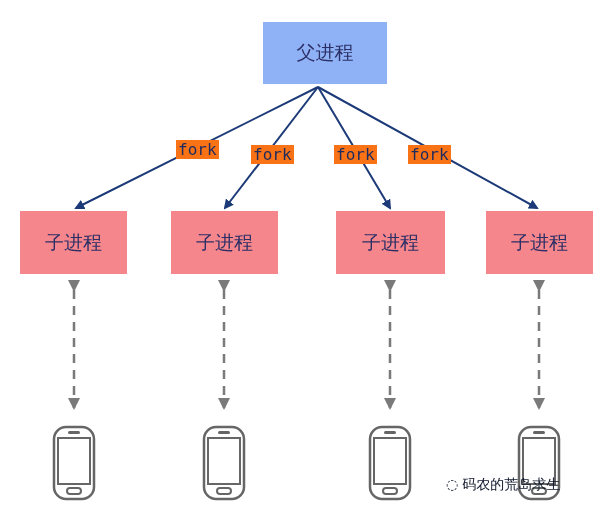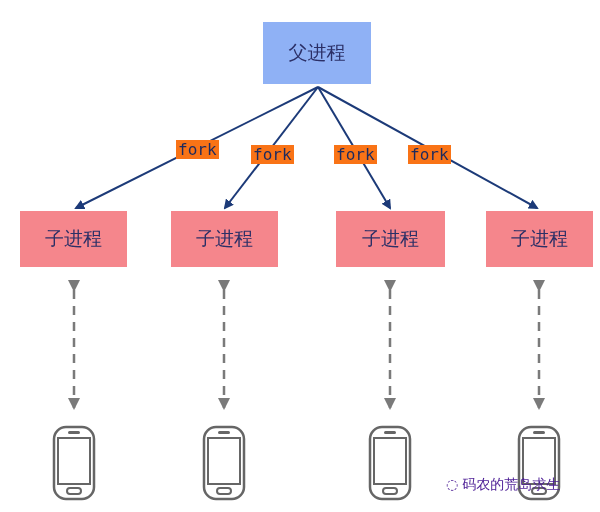--- a/index.html
+++ b/index.html
@@ -1,27 +1,27 @@
 <!DOCTYPE html>
 <html><head>
 <meta charset="utf-8">
 <style>
   html, body { margin:0; padding:0; background:#ffffff; }
   body { width:600px; height:512px; position:relative; overflow:hidden; font-family:"DejaVu Sans", sans-serif; }
   .stage { position:absolute; left:0; top:0; width:600px; height:512px; }
   .box { position:absolute; display:flex; align-items:center; justify-content:center;
          color:#2b2f66; font-size:19px; }
-  .parent { left:263px; top:22px; width:108px; height:62px; background:#8fb1f5; }
-  .child { top:211px; height:56px; background:#f5868c; }
+  .parent { left:263px; top:22px; width:124px; height:62px; background:#8fb1f5; }
+  .child { top:211px; height:63px; background:#f5868c; }
   .c1 { left:20px; width:107px; }
   .c2 { left:171px; width:107px; }
   .c3 { left:336px; width:109px; }
   .c4 { left:486px; width:107px; }
   .fork { position:absolute; font-family:"DejaVu Sans Mono", monospace; font-size:16px; color:#1c2a5e; background:#f97316; padding:0 2px; }
-  .watermark { position:absolute; left:446px; top:476px; font-size:14px; color:#4c1d95; }
+  .watermark { position:absolute; left:446px; top:476px; font-size:14px; color:#0f172a; }
   .wm-icon { display:inline-block; margin-right:4px; }
   .phone-grp { position:absolute; top:425px; width:44px; height:76px; }
 </style>
 </head>
 <body>
 
 <div class="stage">
   <svg width="600" height="512" style="position:absolute;left:0;top:0">
     <defs>
       <marker id="ah" markerWidth="10" markerHeight="10" refX="8" refY="5" orient="auto" markerUnits="userSpaceOnUse">

